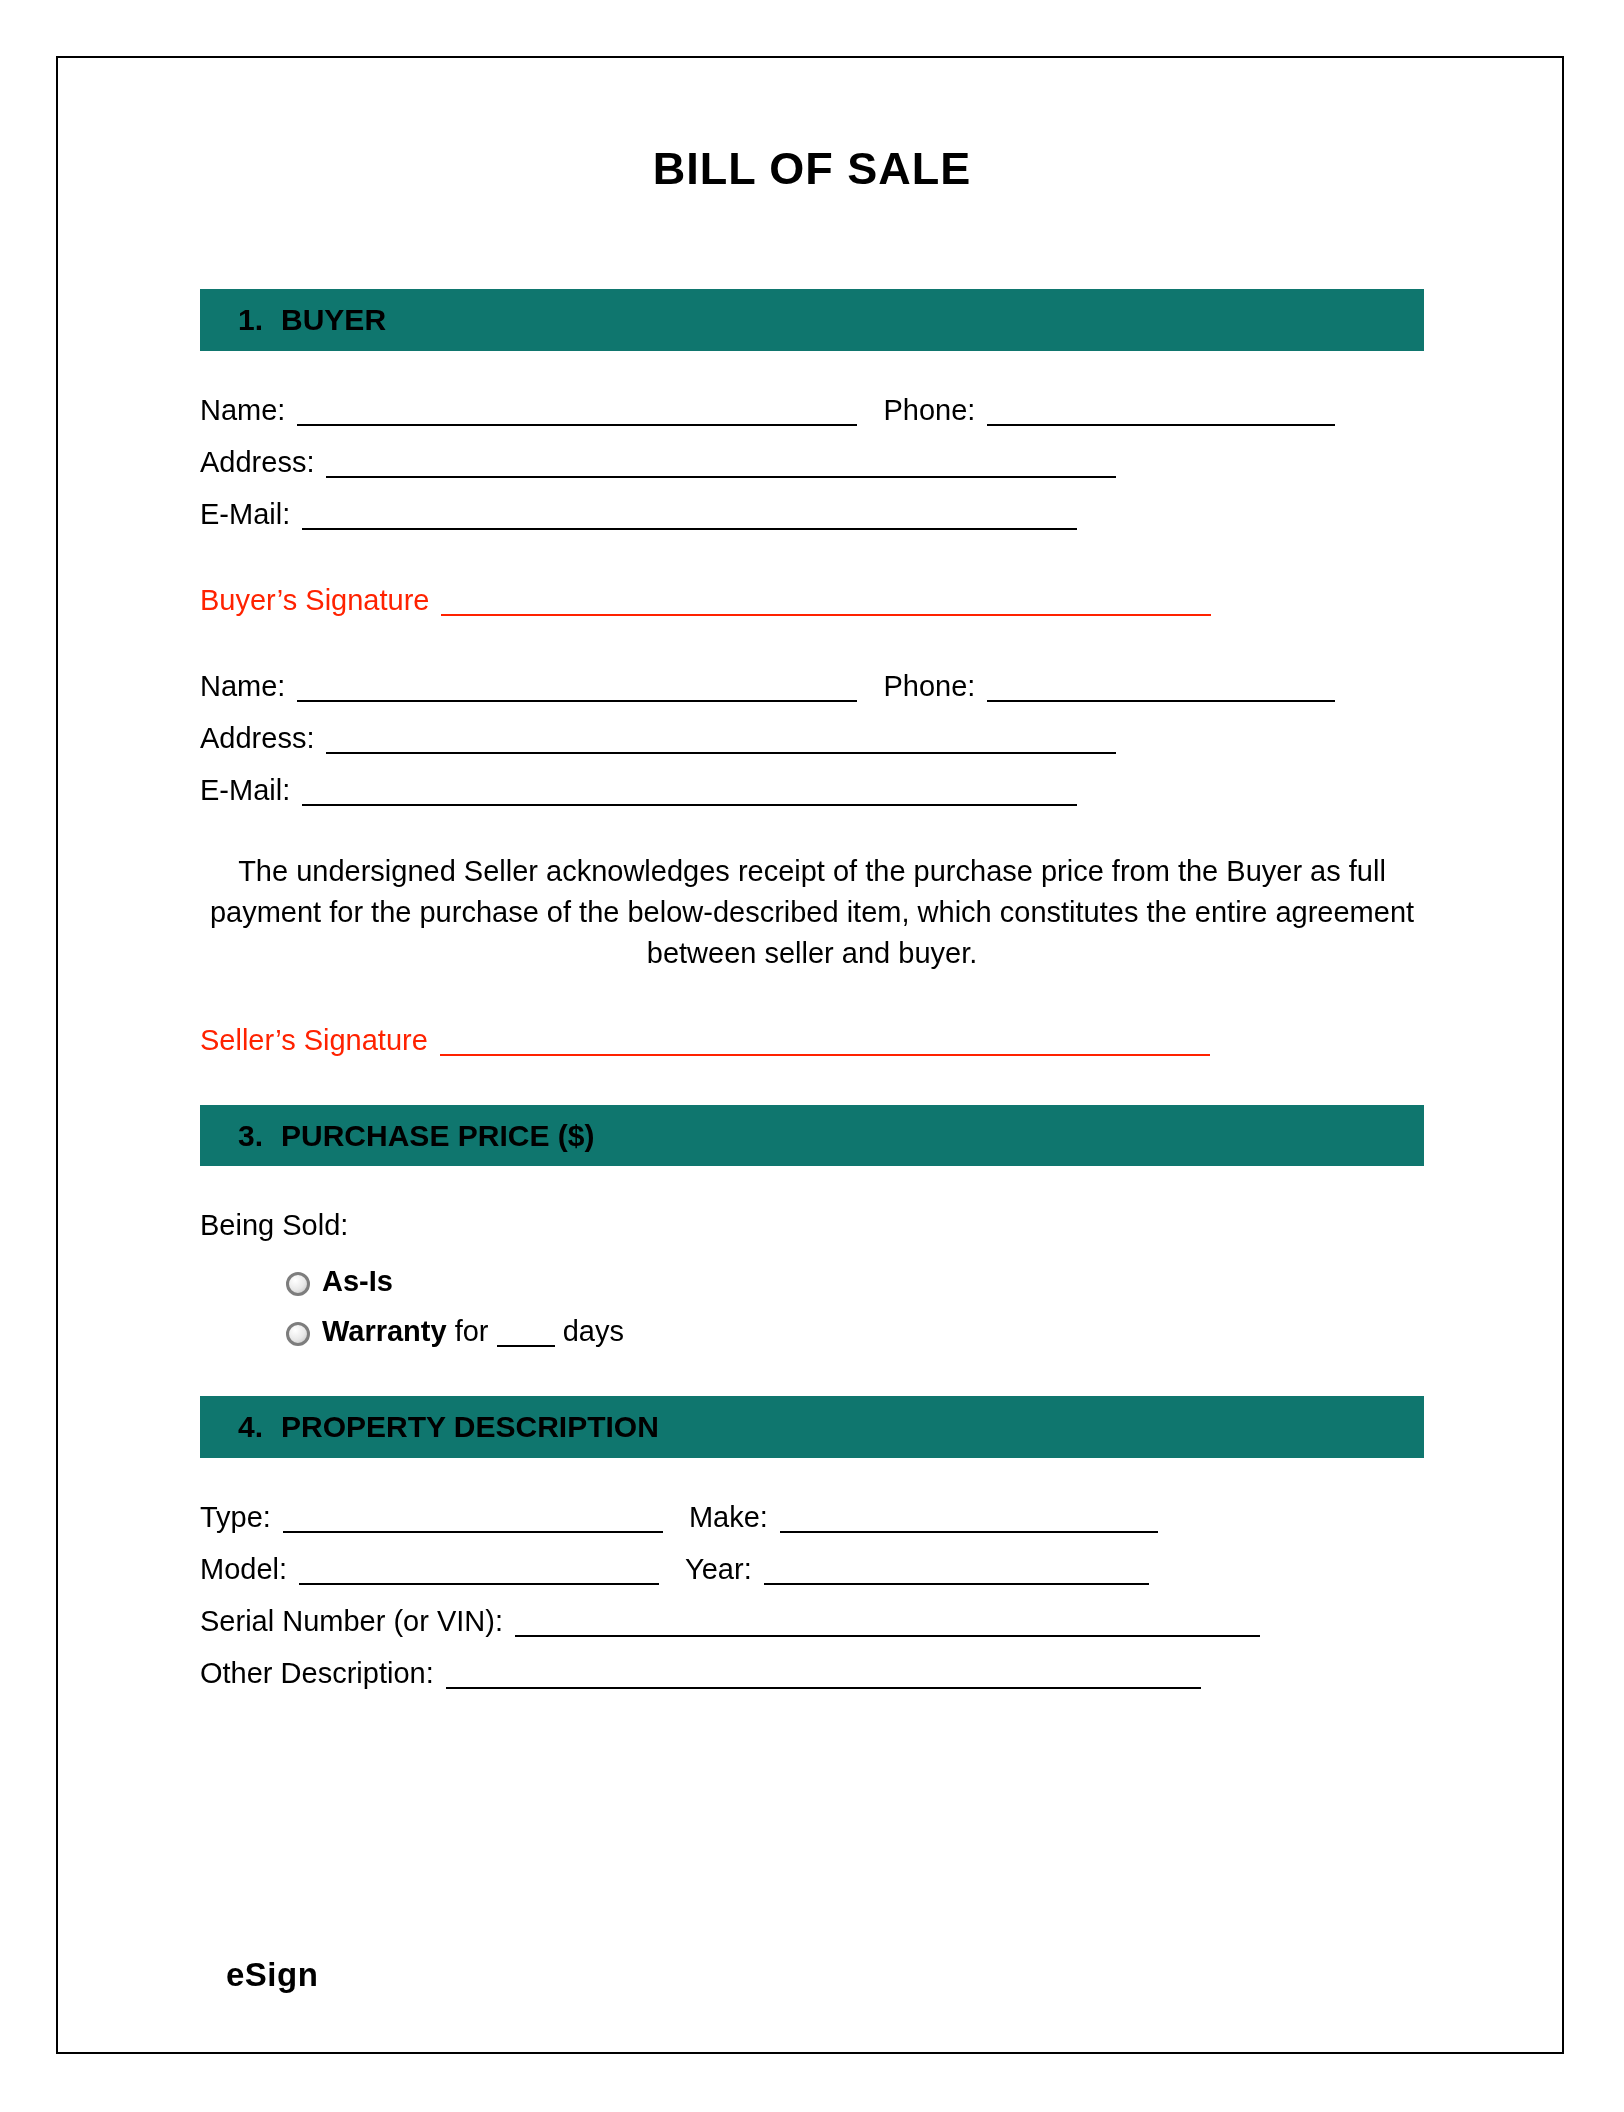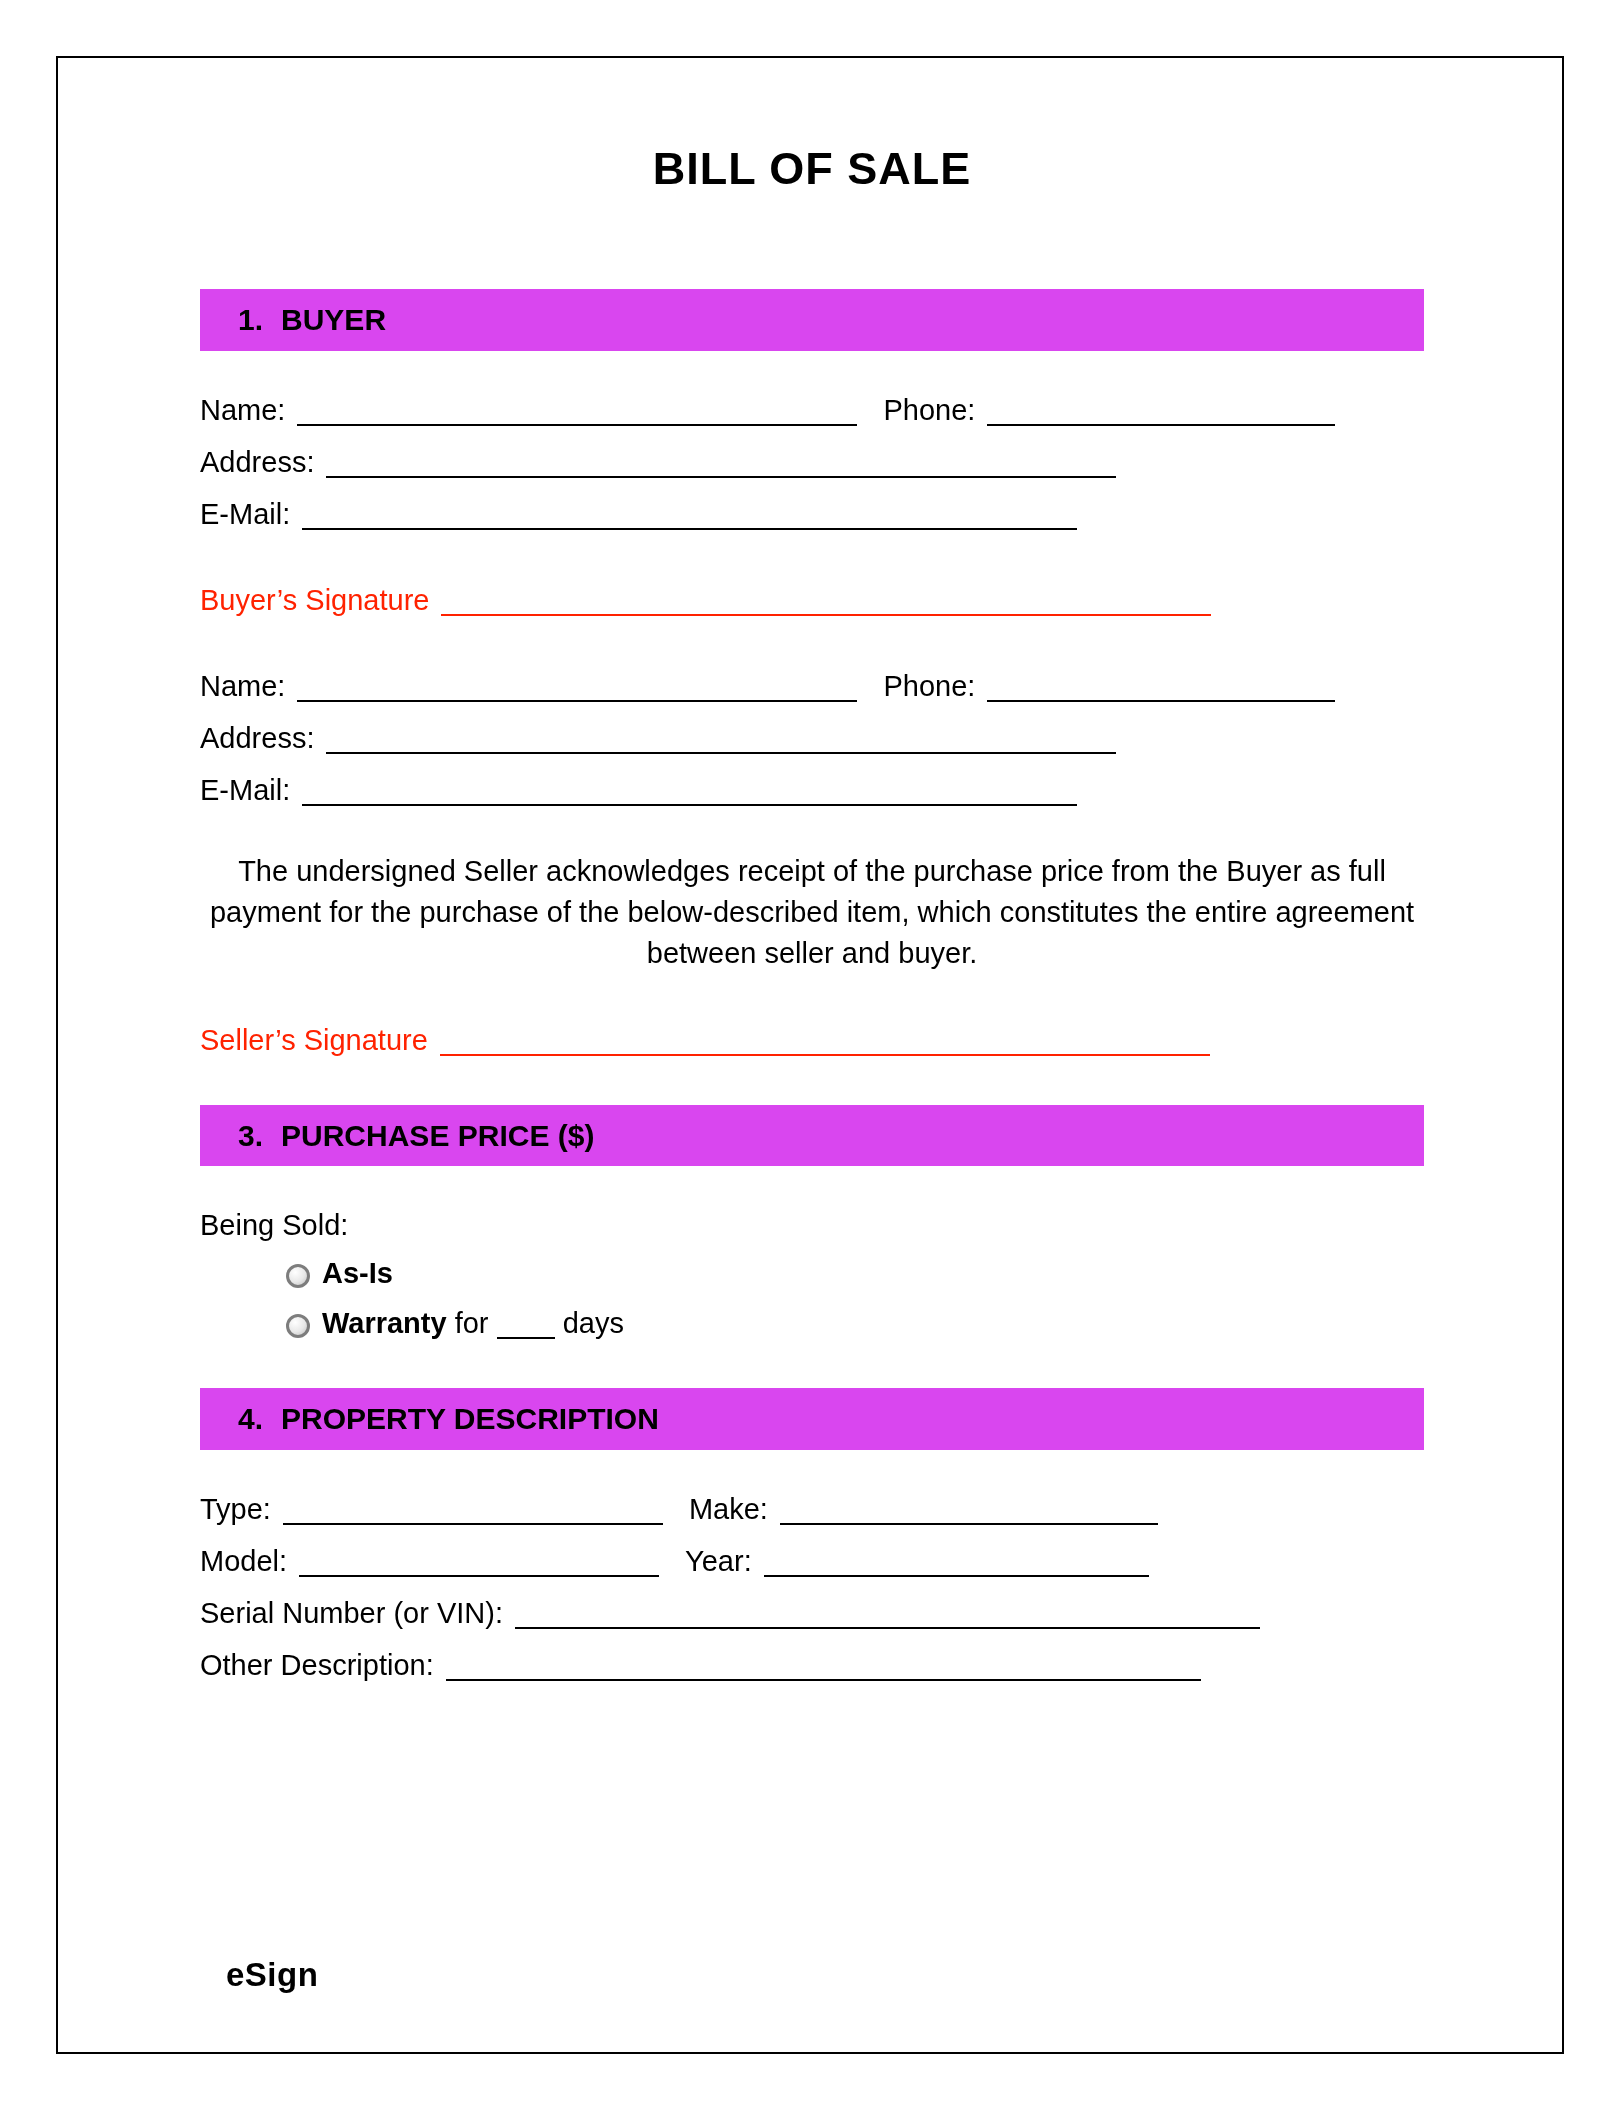--- a/index.html
+++ b/index.html
@@ -11,36 +11,36 @@
     position:absolute; left:56px; top:56px; width:1508px; height:1998px;
     border:2px solid #000; box-sizing:border-box;
   }
   .content {
     position:absolute; left:200px; top:118px; width:1224px; font-size:29px; line-height:1.45;
   }
   .title {
     margin:18px 0 88px 0; text-align:center; font-size:45px; font-weight:bold; letter-spacing:1px;
   }
   .bar {
-    background:#d946ef; font-weight:bold; font-size:30px;
+    background:#0f766e; font-weight:bold; font-size:30px;
     padding:9px 10px 9px 38px; margin:0 0 38px 0;
   }
   .bar .htxt { margin-left:18px; }
   .row { margin:0 0 10px 0; white-space:nowrap; }
   .lbl { margin-right:12px; }
   .lbl2 { margin:0 12px 0 26px; }
   .blank {
     display:inline-block; height:6px; border-bottom:2px solid #000;
     transform:translateY(6px);
   }
   .blank.red { border-bottom-color:#ff2200; }
   .sig { color:#ff2200; margin:44px 0 44px 0; white-space:nowrap; }
   .sig .lbl { }
   .para { margin:40px 0 44px 0; line-height:1.42; white-space:normal;text-align:center; }
-  .being-sold { margin:38px 0 6px 0; }
+  .being-sold { margin:38px 0 14px 0; }
   .opt { margin:2px 0 8px 86px; white-space:nowrap; }
   .radio {
     display:inline-block; width:24px; height:24px; border-radius:50%;
     border:3px solid #7d7d7d; background:radial-gradient(circle at 35% 30%, #ffffff 0%, #e8e8e8 55%, #bdbdbd 100%);
     vertical-align:middle; margin-right:12px; box-sizing:border-box;
   }
   .b { font-weight:bold; }
   .section-gap { margin-top:44px; }
   .brand {
     position:absolute; left:226px; top:1956px; font-size:33px; font-weight:bold; letter-spacing:0.5px;

